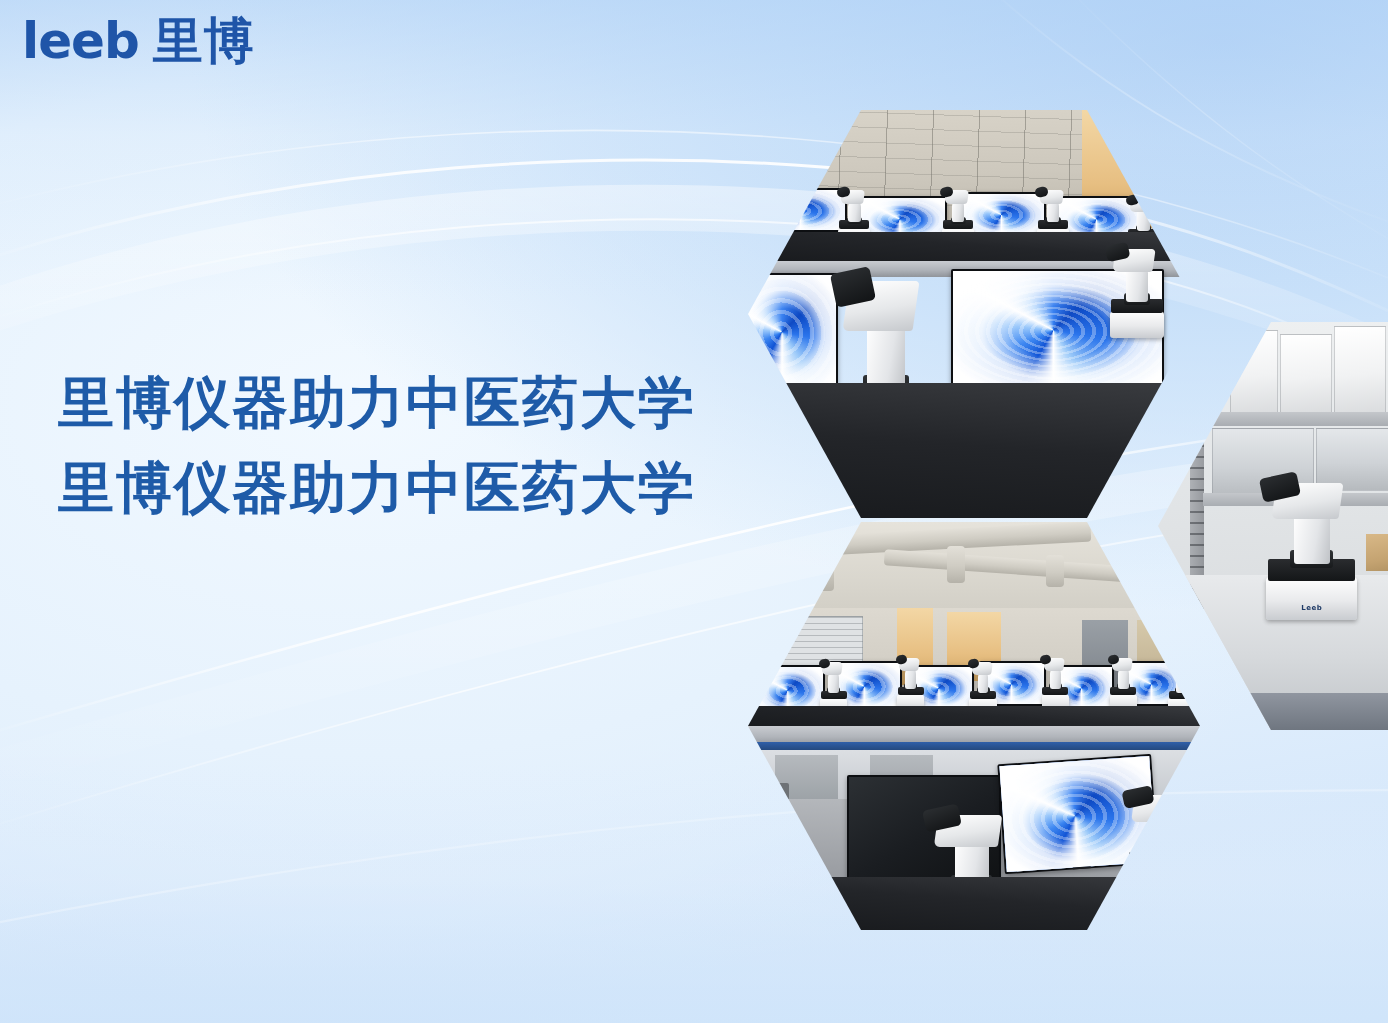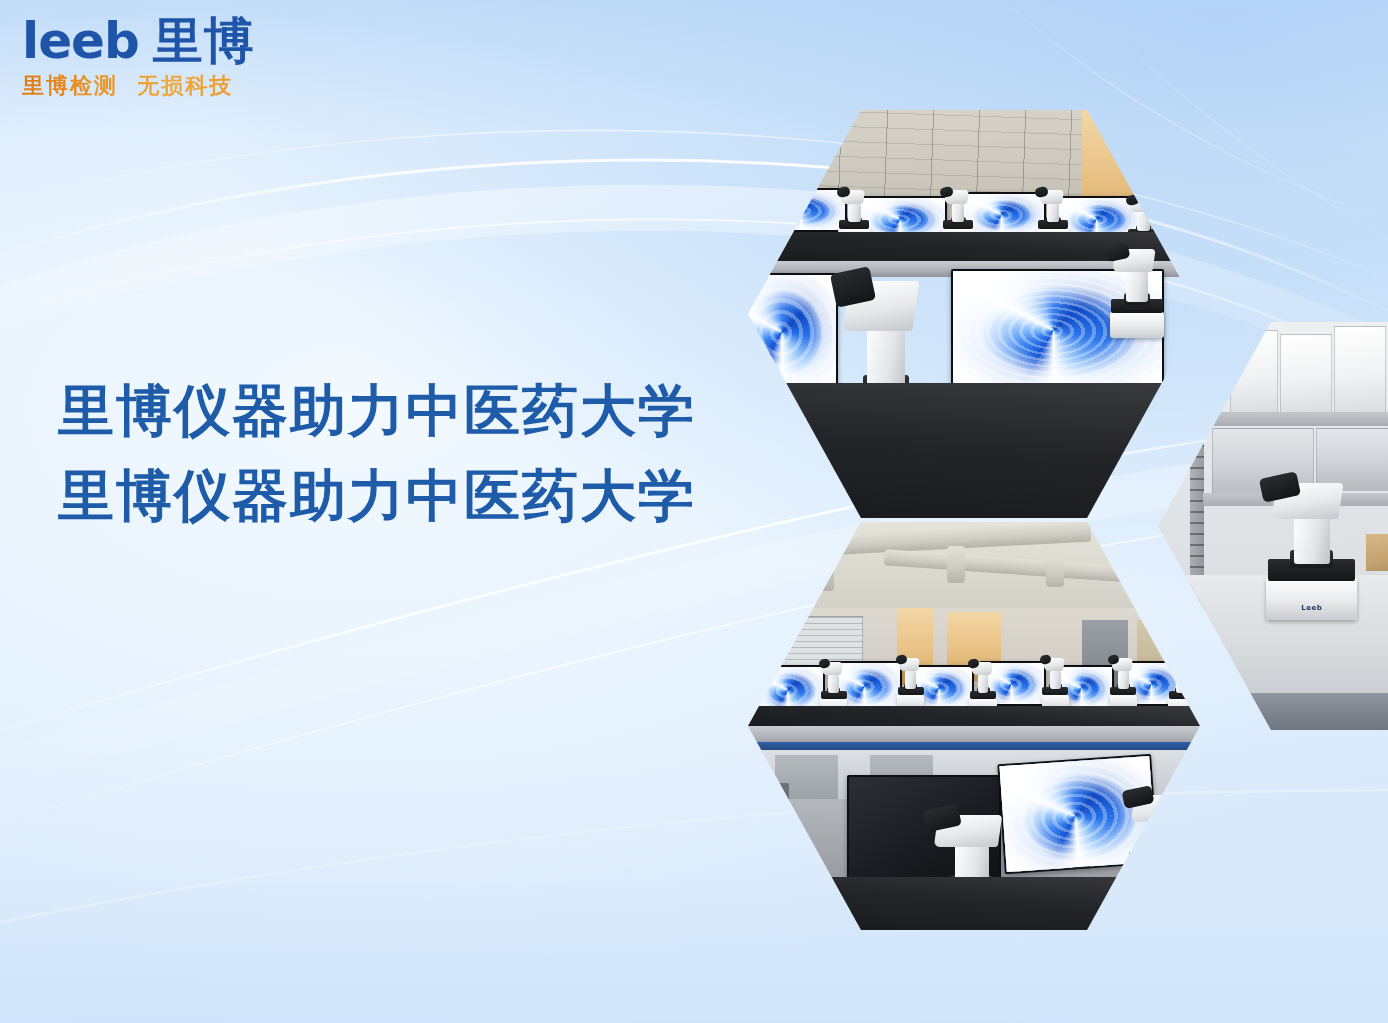--- a/index.html
+++ b/index.html
@@ -89,21 +89,21 @@
     background-clip: text;
     -webkit-text-fill-color: transparent;
     font-family: "DejaVu Sans", sans-serif;
     white-space: pre;
   }
 
   
   .headline {
     position: absolute;
     left: 58px;
-    top: 368px;
+    top: 360px;
     width: 720px;
     user-select: none;
   }
   .headline-line {
     font-size: 56px;
     font-weight: 700;
     color: #1e5ba8;
     letter-spacing: 2px;
     line-height: 1.52;
     font-family: "DejaVu Sans", sans-serif;
@@ -412,21 +412,20 @@
       <path d="M980,-20 C 1080,70 1200,160 1430,236" fill="none" stroke="url(#wg3)" stroke-width="2" opacity=".45"></path>
       <path d="M1060,-20 C 1160,84 1270,176 1430,262" fill="none" stroke="url(#wg3)" stroke-width="1.4" opacity=".35"></path>
     </svg>
   </div>
 
   <div class="logo">
     <div class="logo-row">
       <span class="logo-latin">leeb</span>
       <span class="logo-cn">里博</span>
     </div>
-    <div class="logo-tagline">里博检测  无损科技</div>
   </div>
 
   <div class="headline">
     <div class="headline-line">里博仪器助力中医药大学</div>
     <div class="headline-line">里博仪器助力中医药大学</div>
   </div>
 
   <div class="hex-stage">
 
     <div class="hex hex-top">

